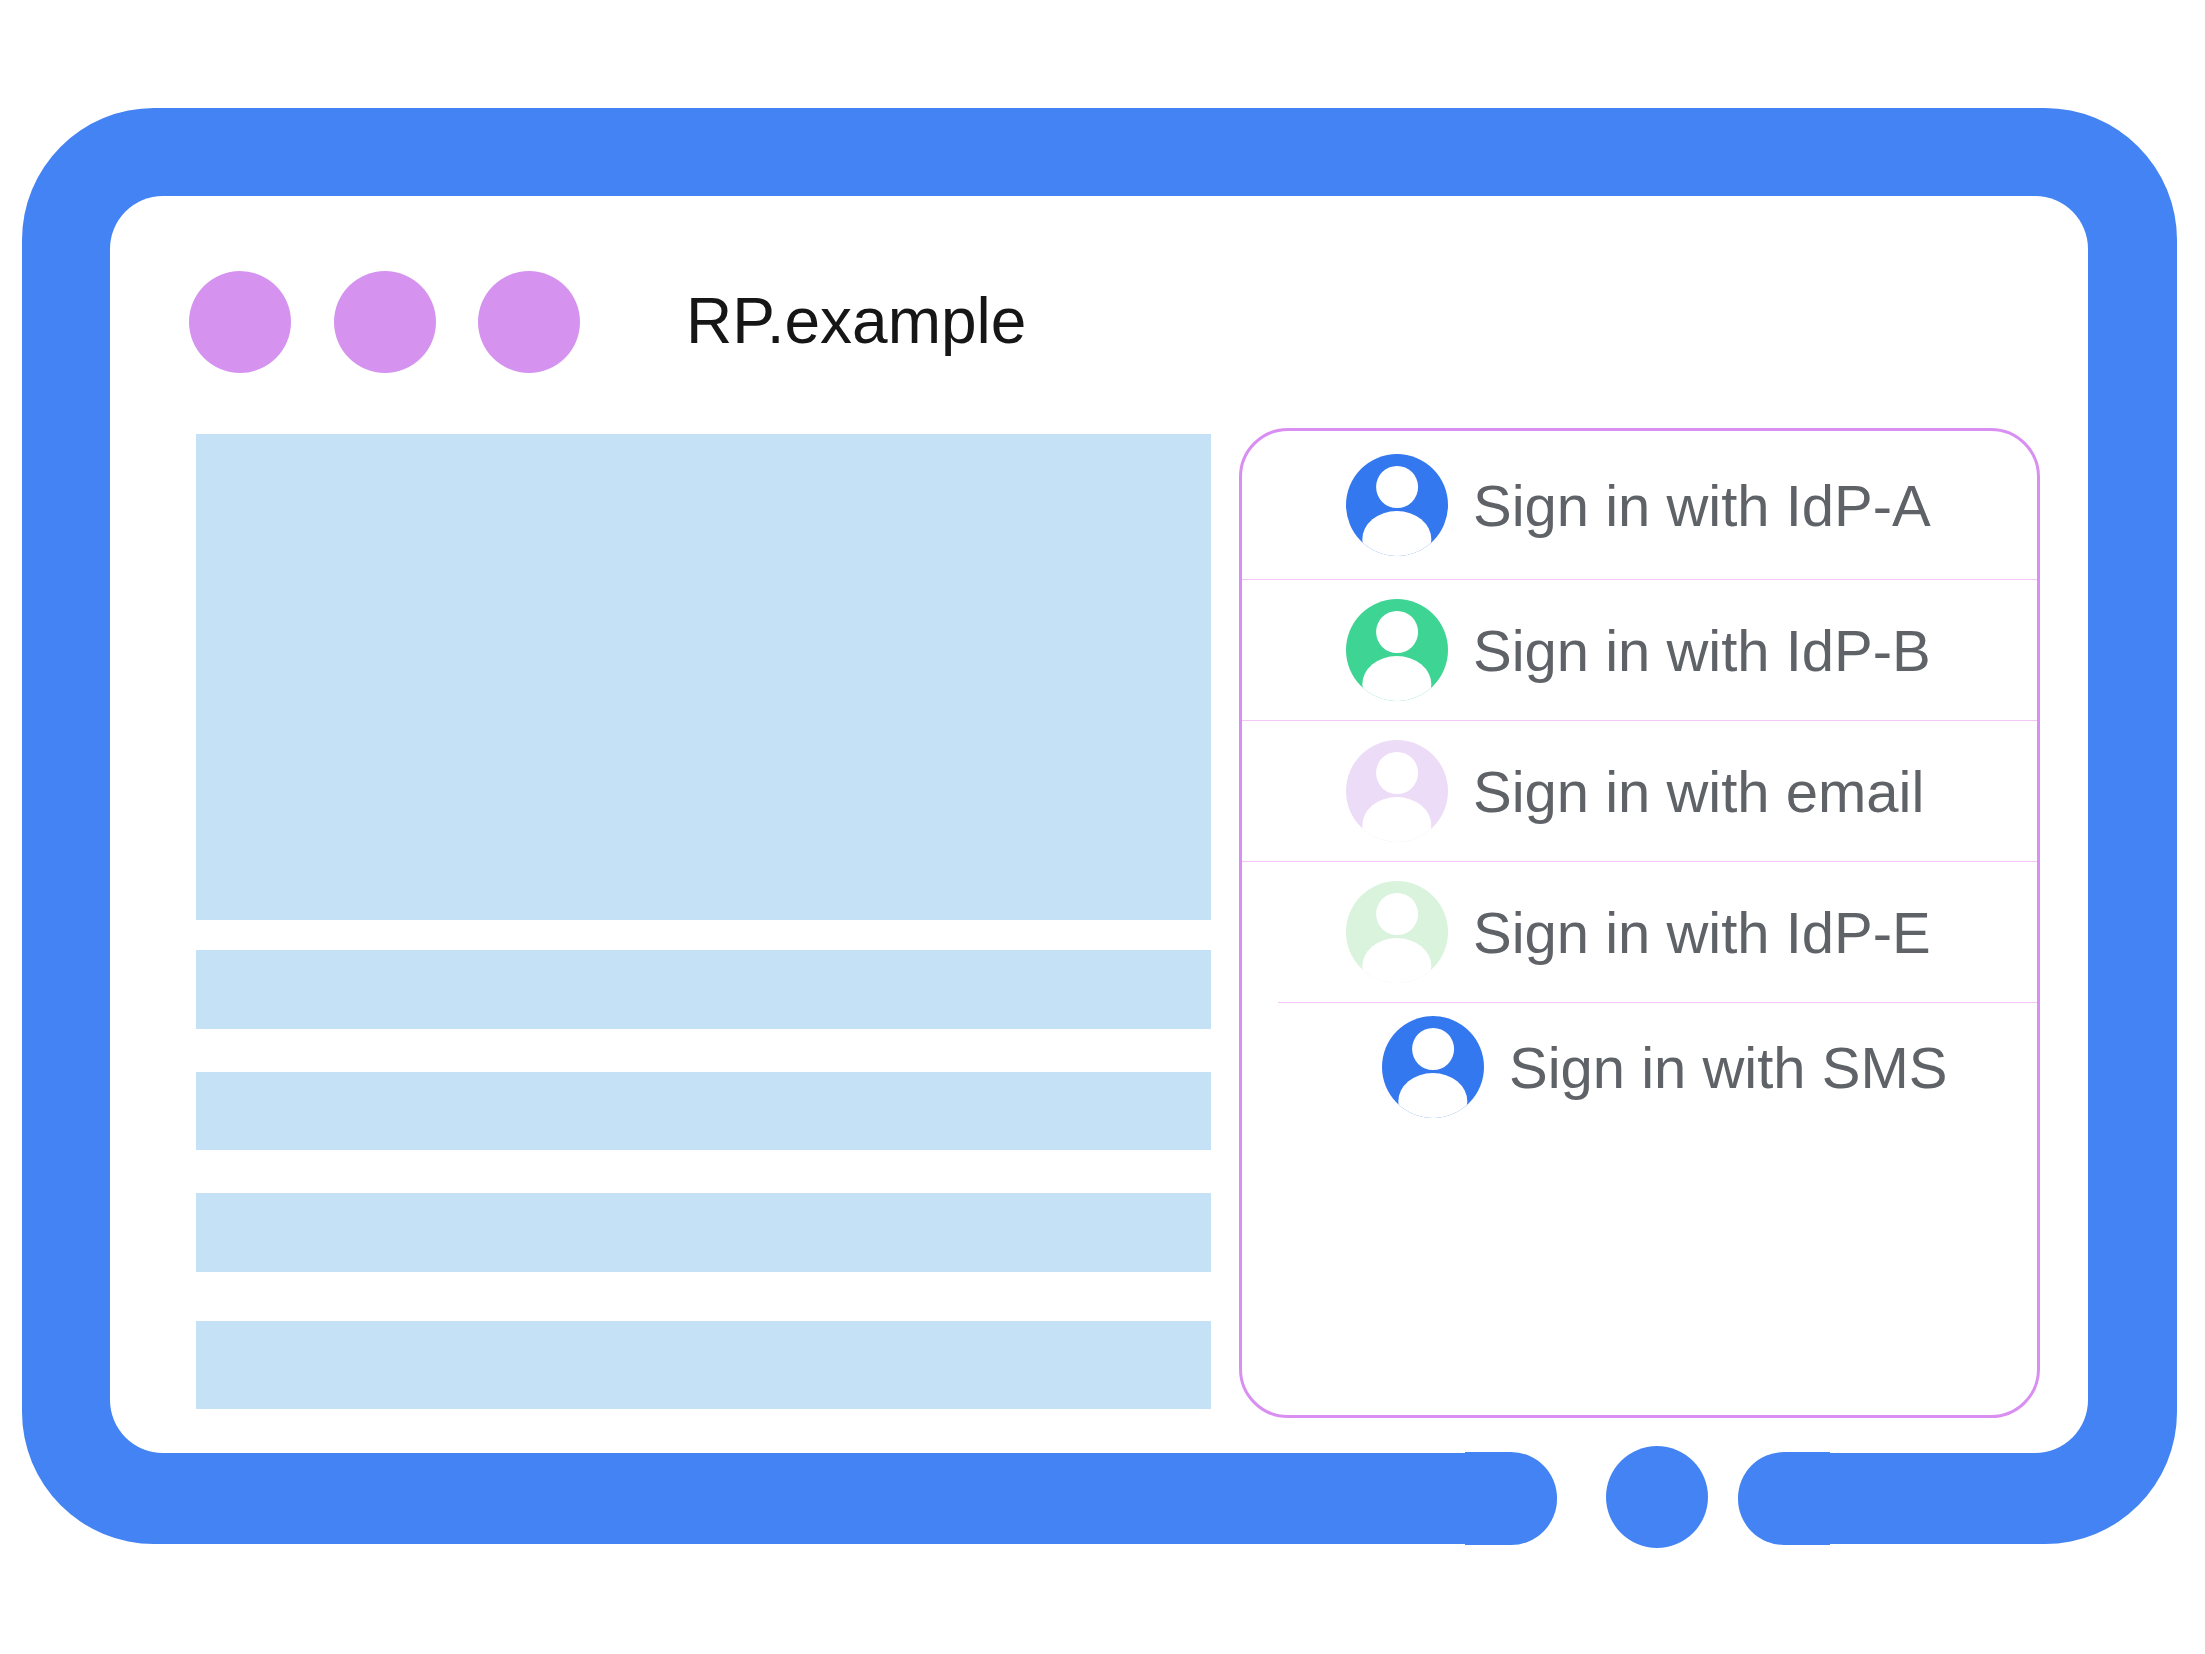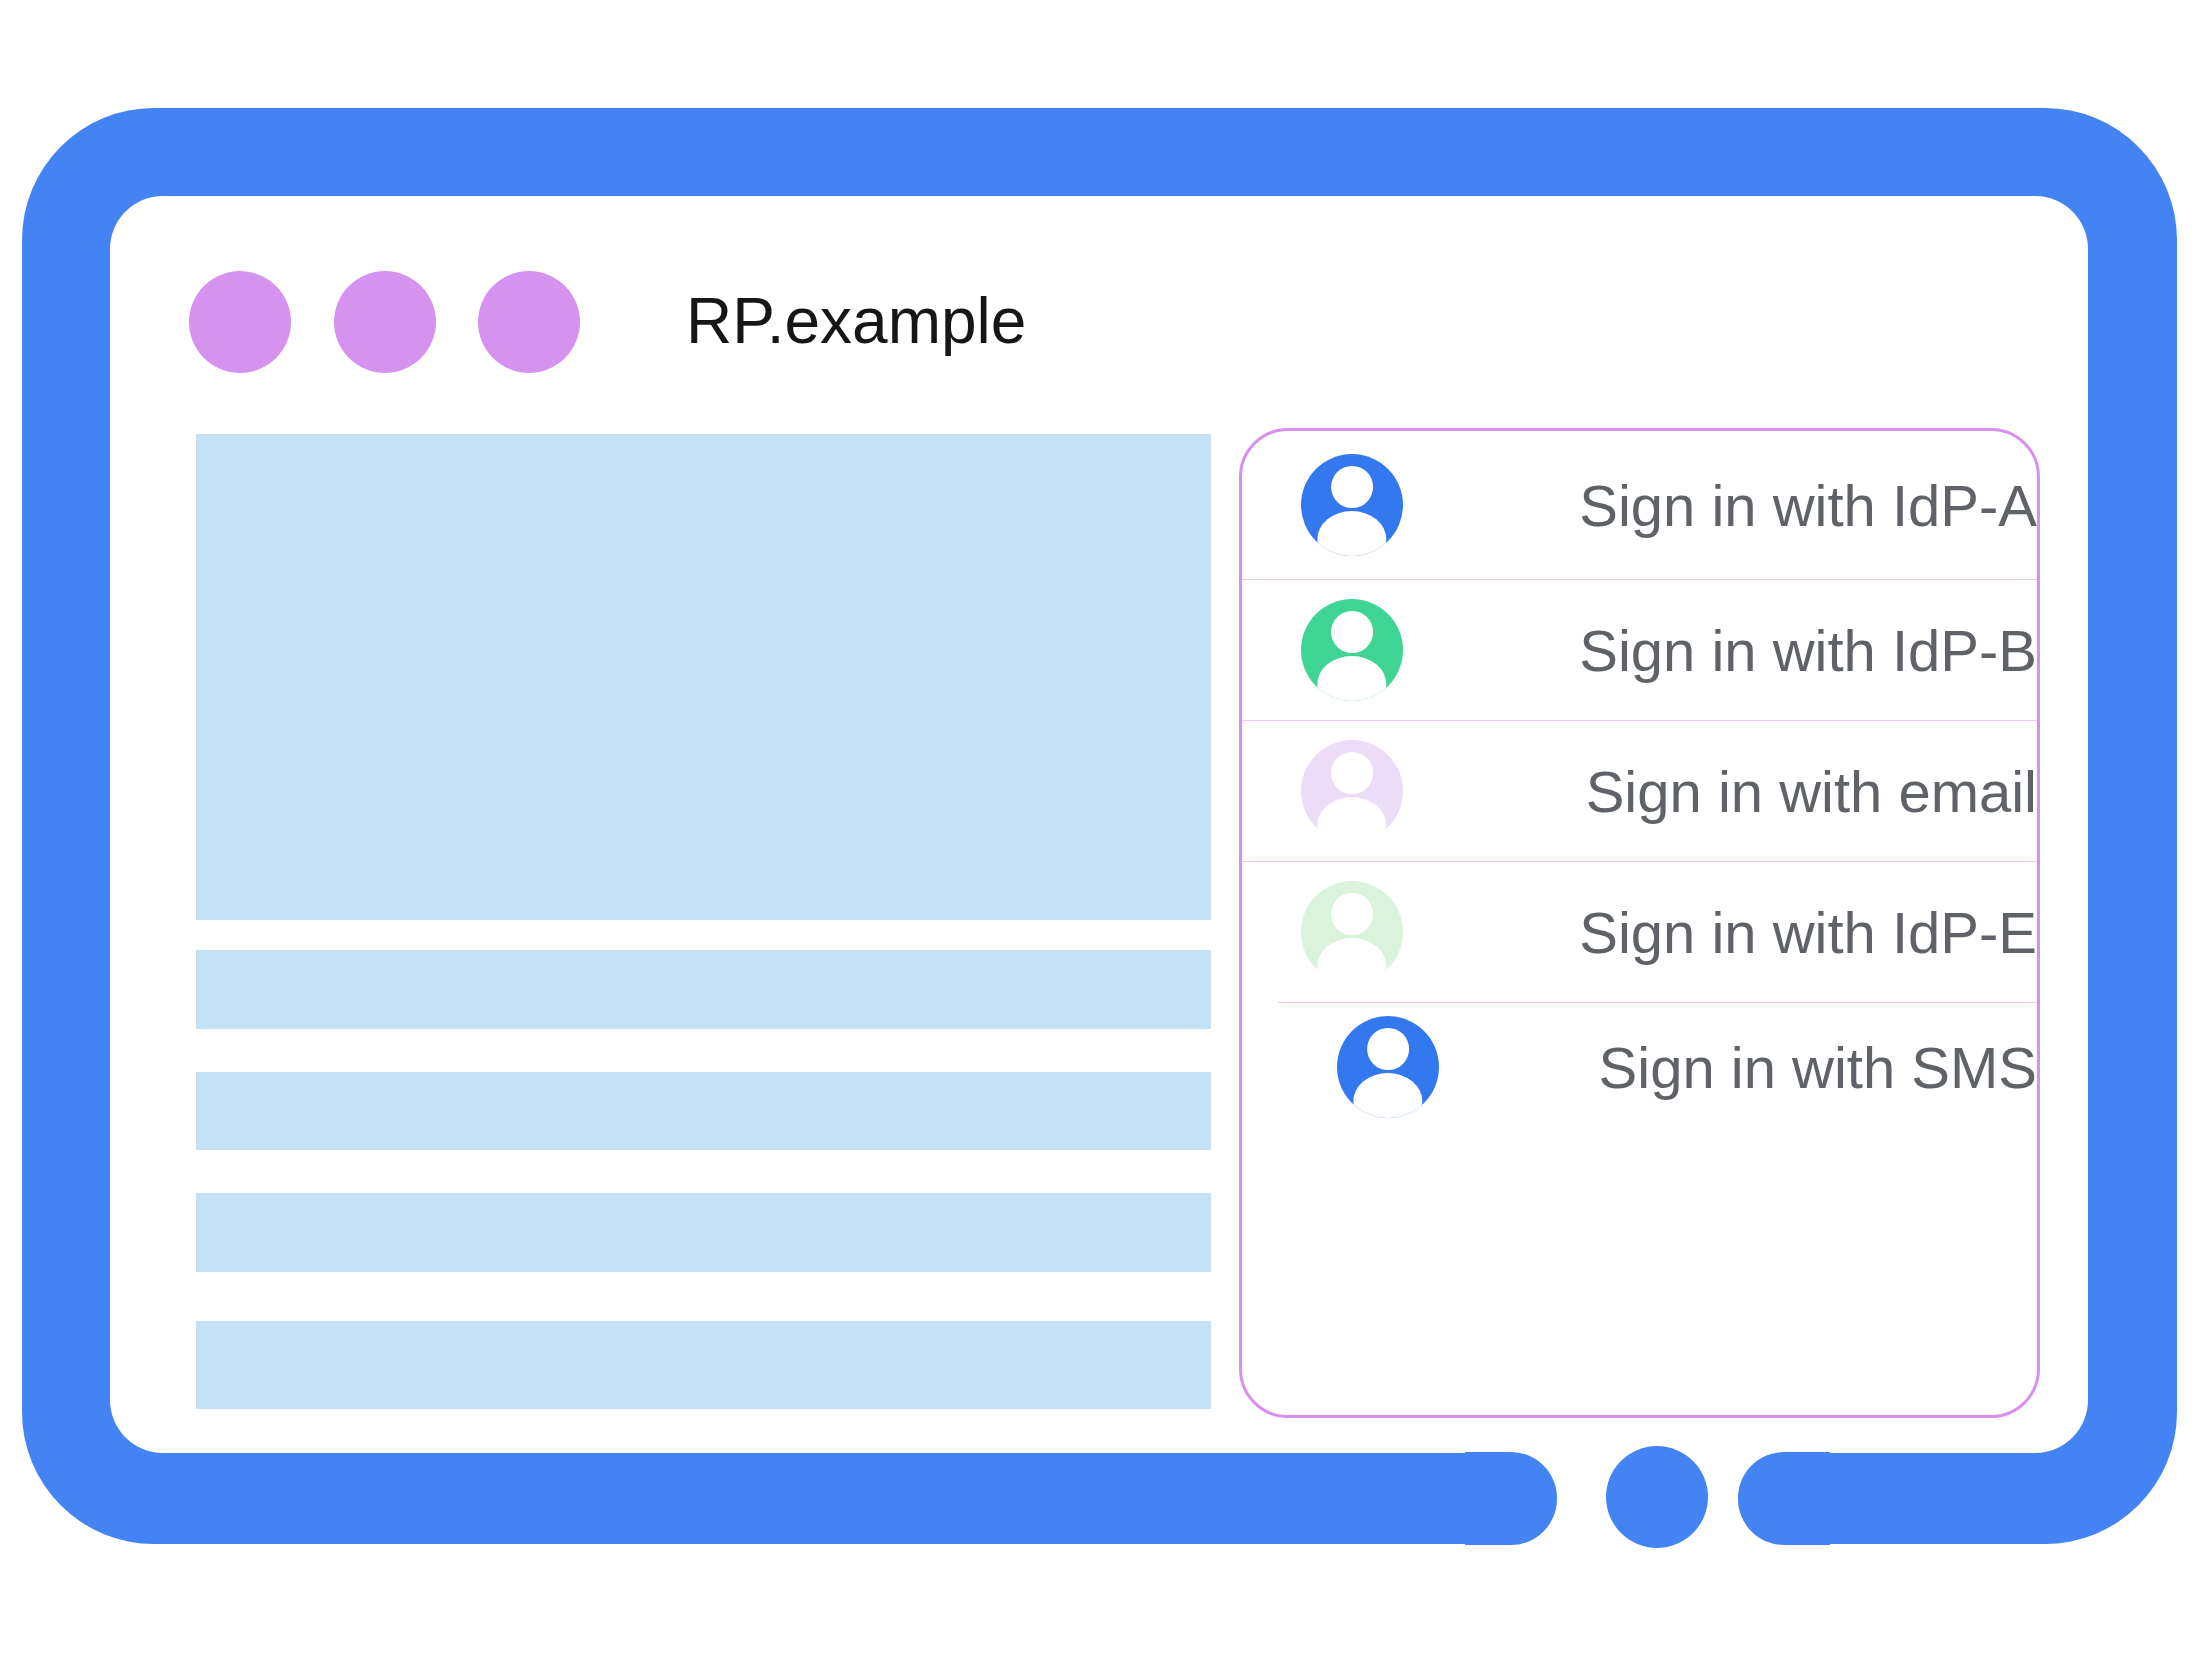--- a/index.html
+++ b/index.html
@@ -36,21 +36,21 @@
   .bar3{top:997px;height:79px;}
   .bar4{top:1125px;height:88px;}
   .panel{
     position:absolute;left:1129px;top:232px;width:801px;height:990px;
     box-sizing:border-box;border:3.5px solid var(--panel-border,#d98ef2);
     border-radius:49px;background:#ffffff;
     display:flex;flex-direction:column;overflow:hidden;
   }
   .row{
     box-sizing:border-box;height:141px;flex:none;
-    display:flex;align-items:center;padding-left:59px;justify-content:space-between;
+    display:flex;align-items:center;padding-left:104px;
   }
   .row + .row{border-top:1.8px solid var(--panel-divider,#f2c6f6);}
   .row:first-child{height:148px;}
   .row:last-child{height:129px;margin-left:36px;}
   .avatar{
     position:relative;width:102px;height:102px;border-radius:50%;
     overflow:hidden;flex:none;
   }
   .avatar .head{
     position:absolute;left:50%;top:12%;transform:translateX(-50%);

